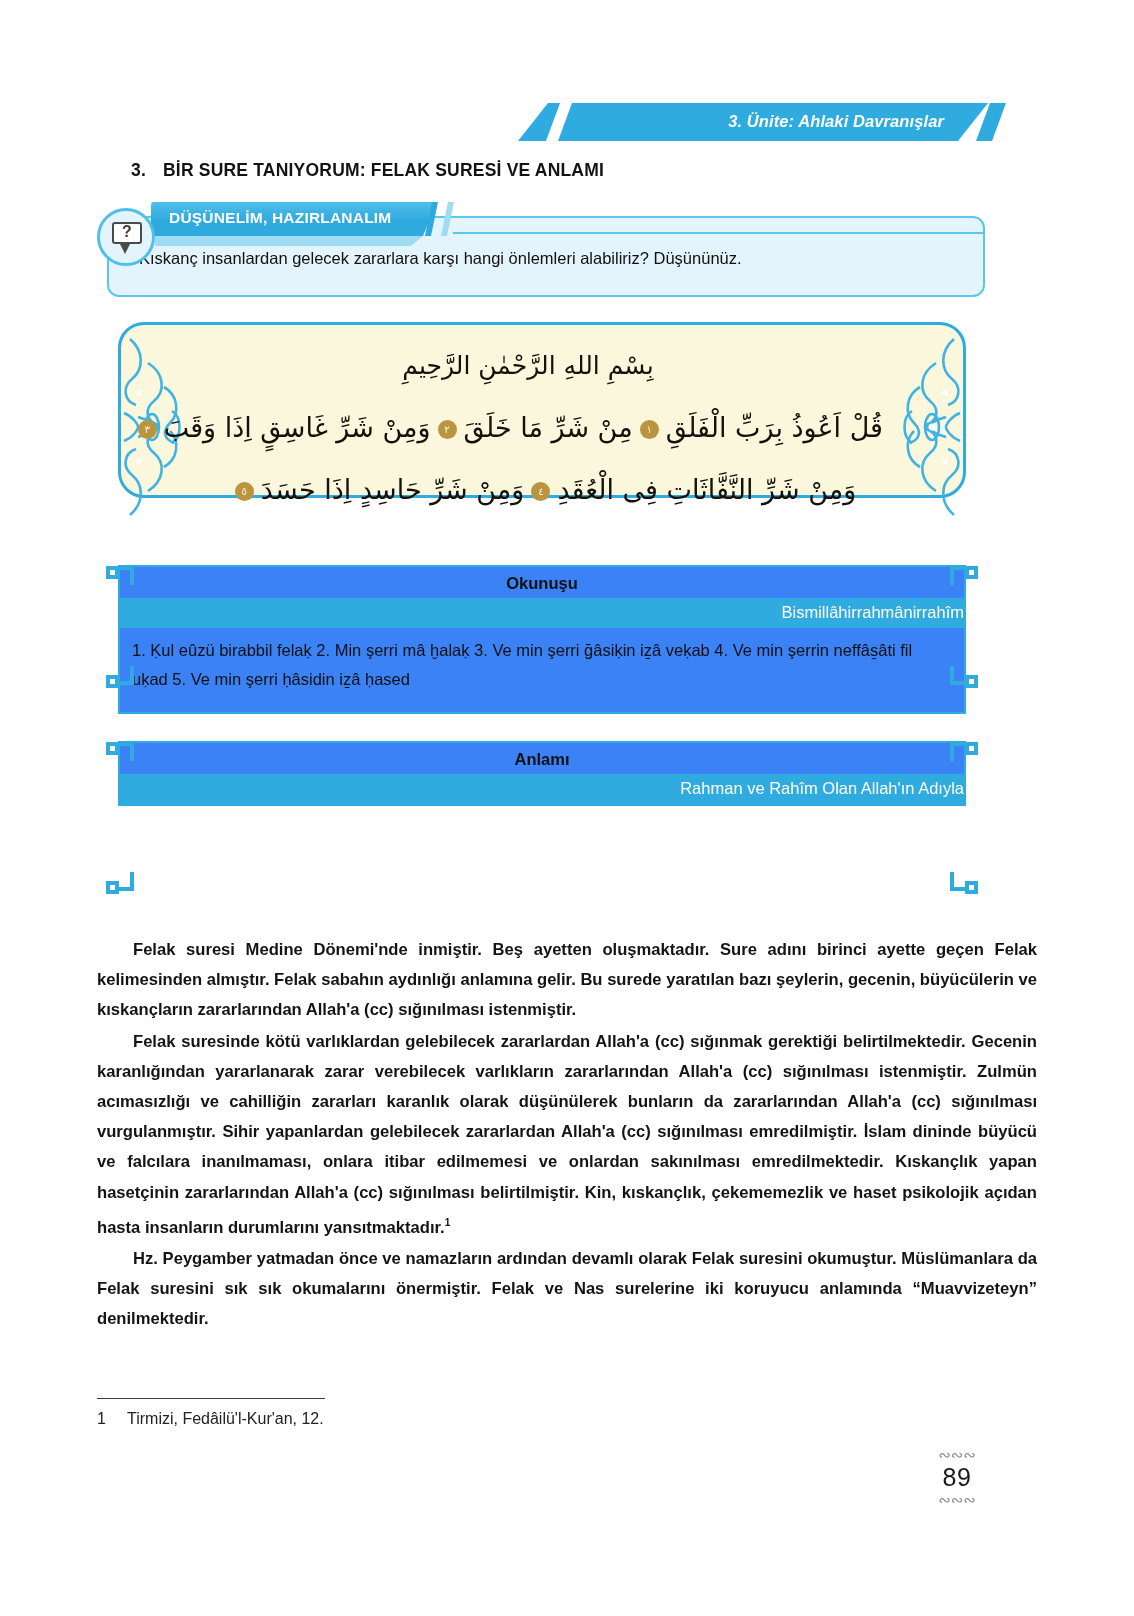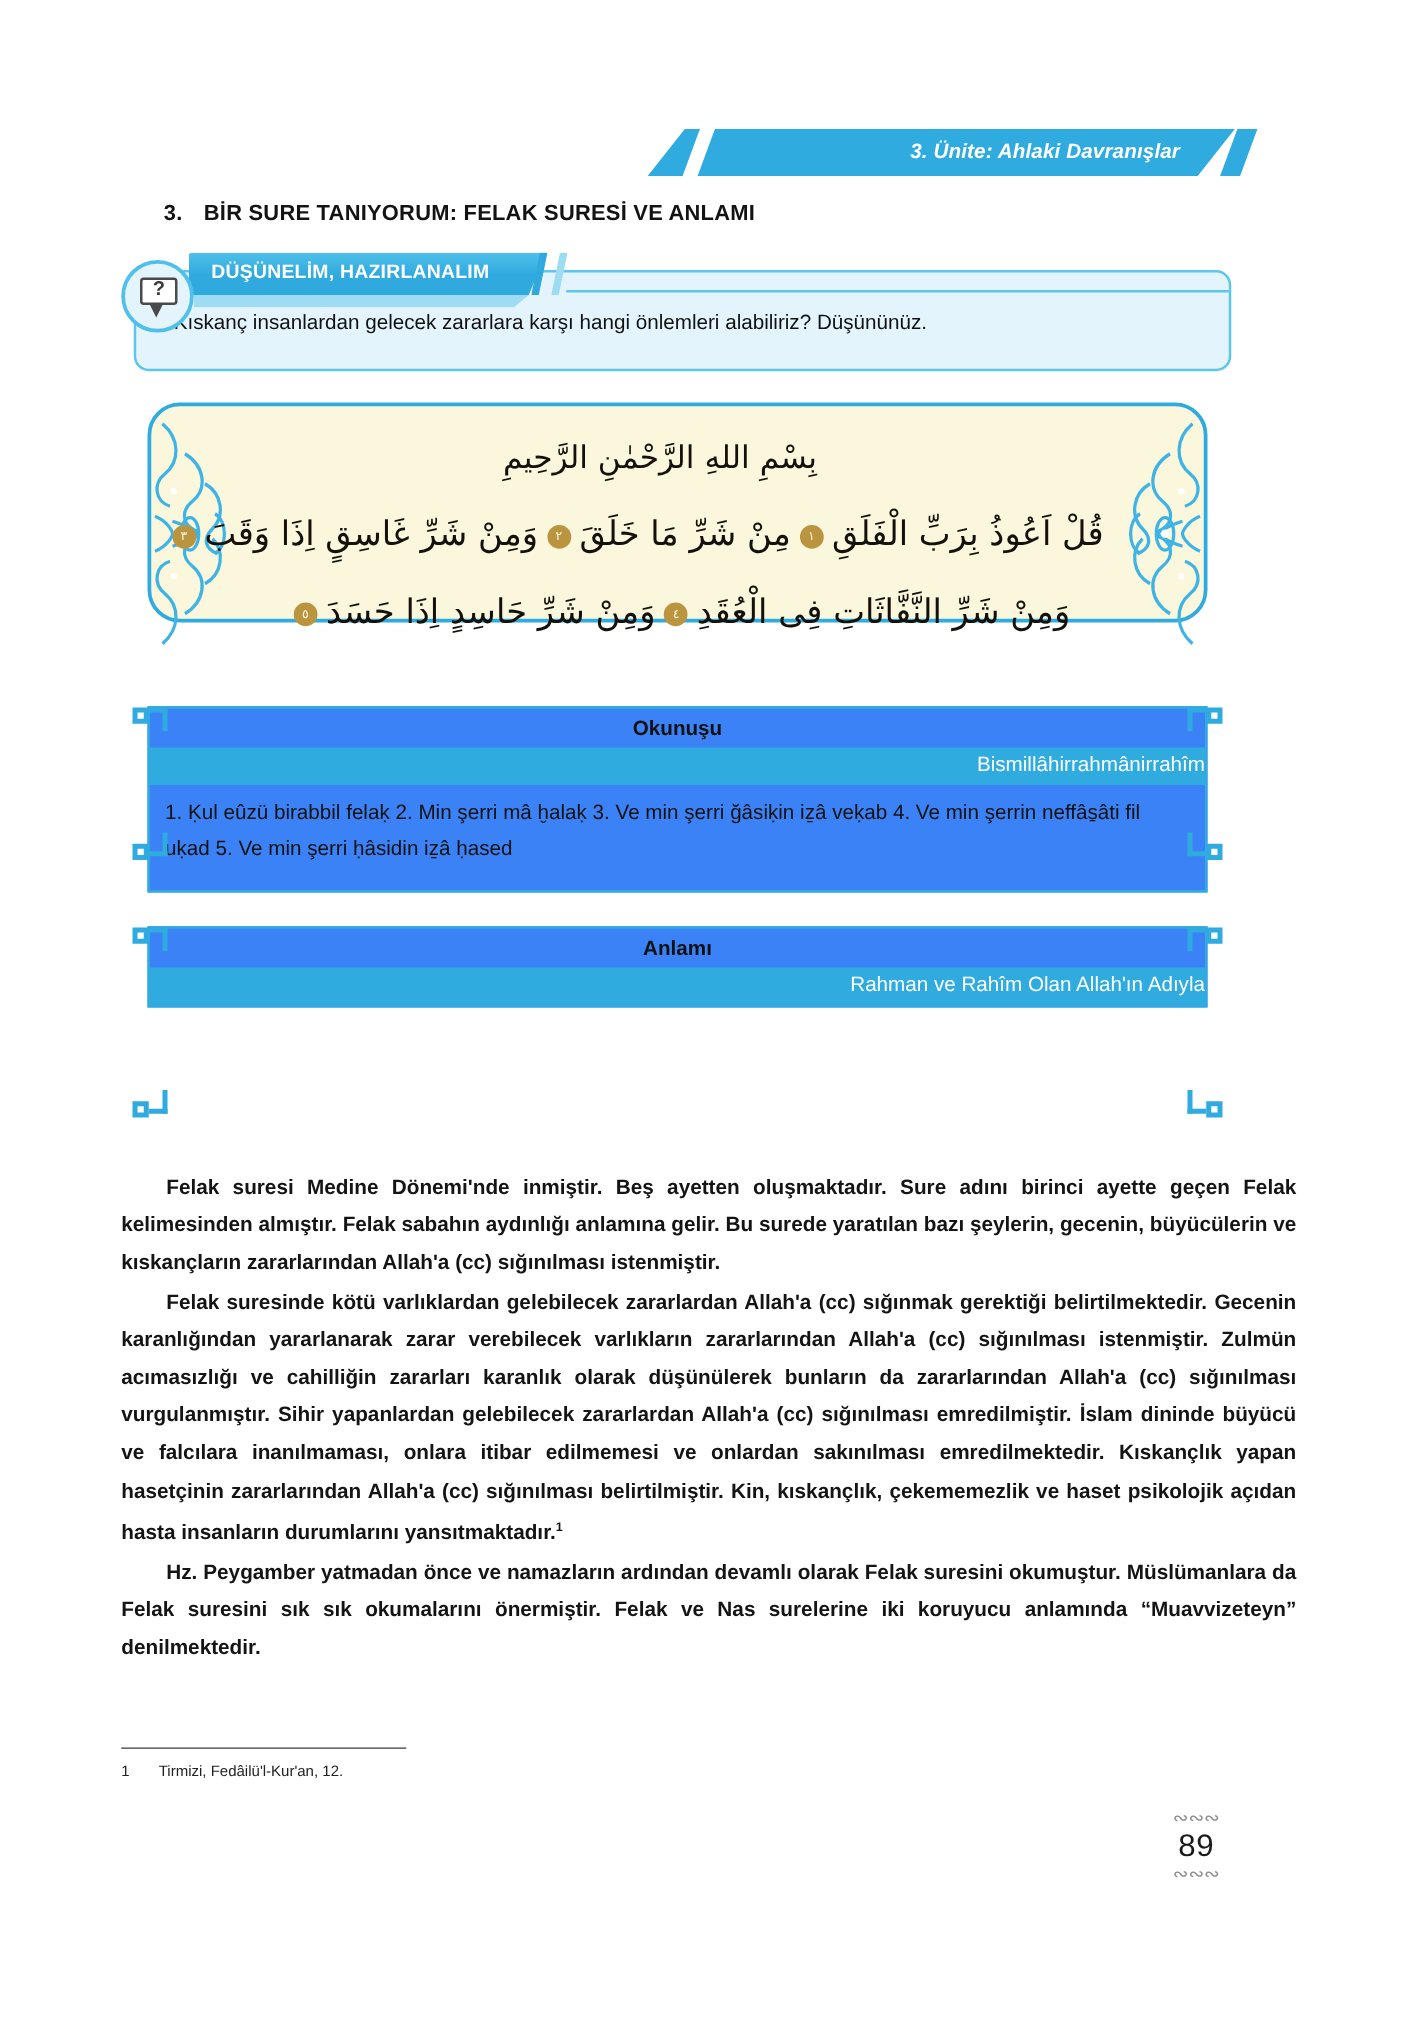--- a/index.html
+++ b/index.html
@@ -320,21 +320,21 @@
     left: 97px;
     top: 1398px;
     width: 228px;
     height: 1px;
     background: #3a3a3a;
   }
   .footnote {
     position: absolute;
     left: 97px;
     top: 1410px;
-    font-size: 12px;
+    font-size: 16px;
     color: #222;
     white-space: nowrap;
   }
   .footnote .fn-num { display: inline-block; width: 30px; }
 
   
   .page-no {
     position: absolute;
     left: 902px;
     top: 1449px;

